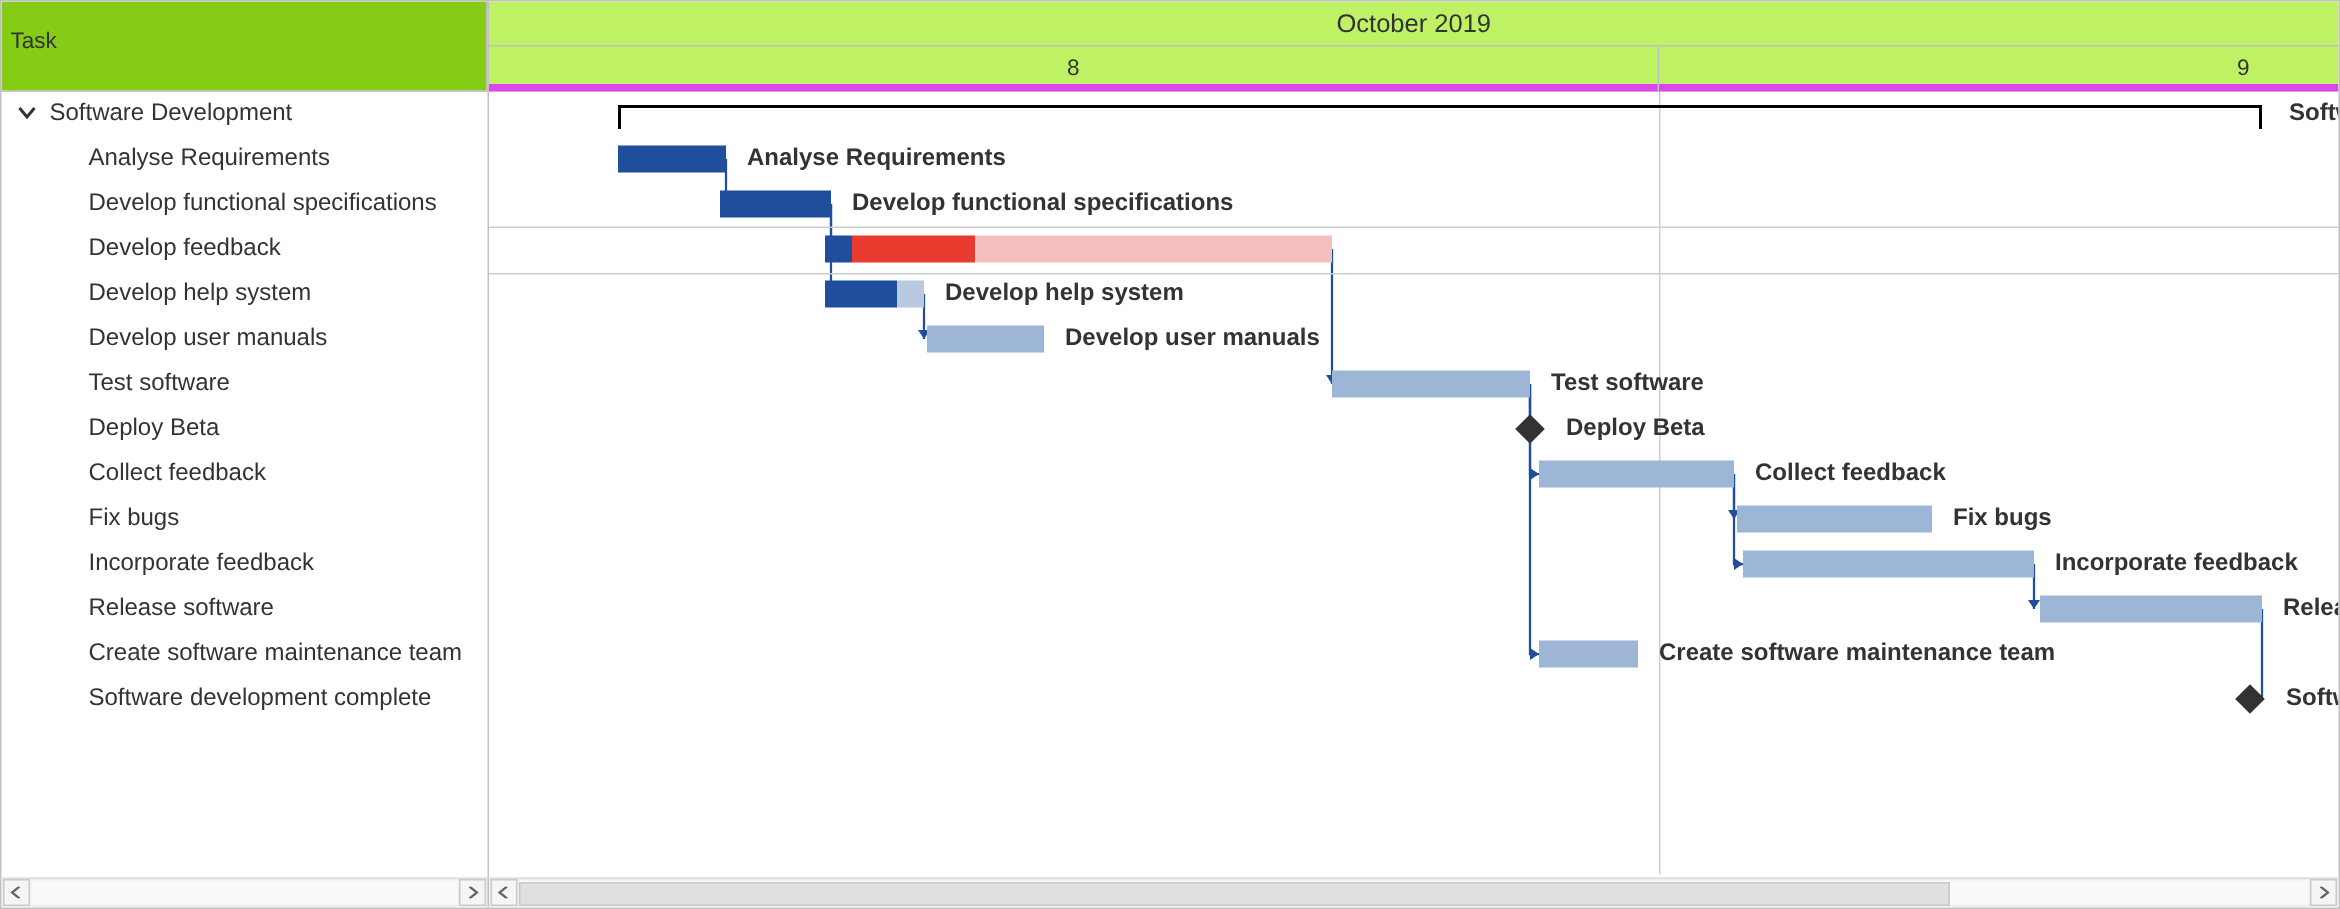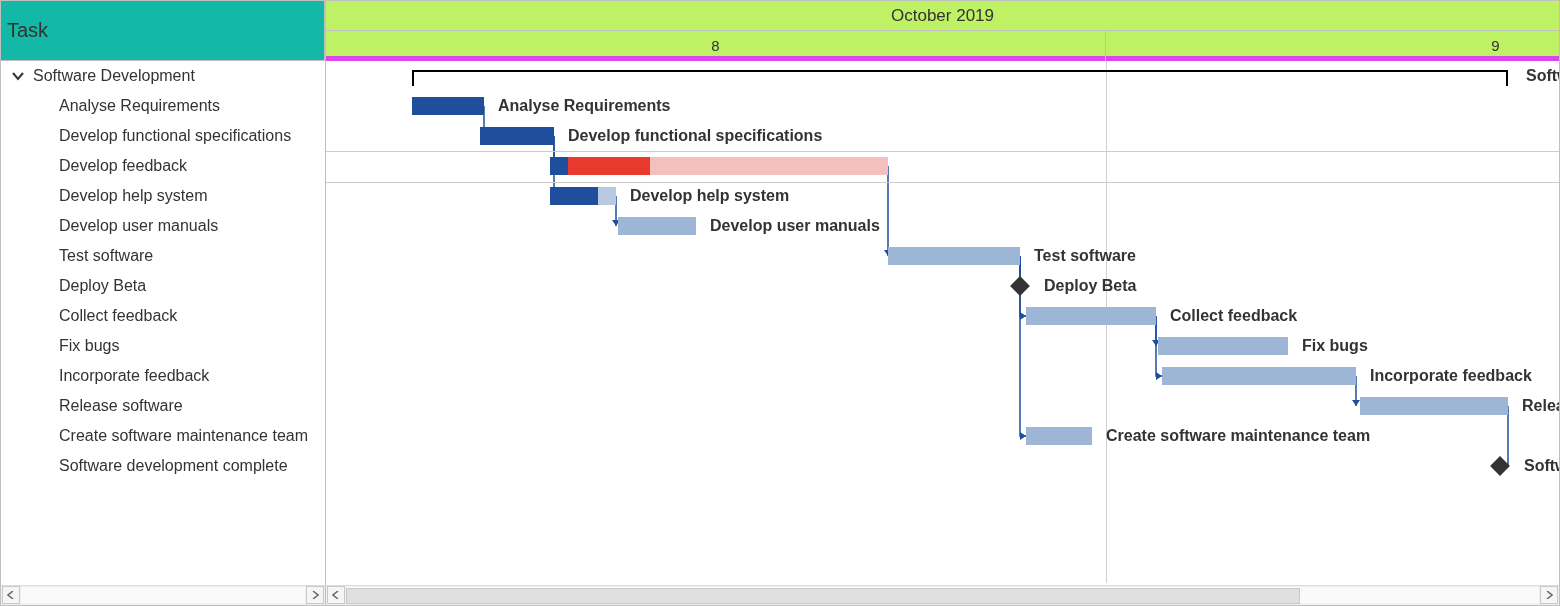--- a/index.html
+++ b/index.html
@@ -1,21 +1,21 @@
 <!DOCTYPE html>
 <html><head>
 <meta charset="utf-8">
 <style>
 html,body{margin:0;padding:0;font-family:"Segoe UI",Arial,sans-serif;font-size:15px;color:#222;background:#fff;}
 .gantt{width:1560px;height:606px;position:relative;border:1px solid #c0c0c0;box-sizing:border-box;overflow:hidden;}
 .col-left{position:absolute;left:0;top:0;width:324px;height:100%;box-sizing:border-box;}
 .col-right{position:absolute;left:324px;top:0;right:0;height:100%;box-sizing:border-box;border-left:1px solid #c0c0c0;}
 
 .header{height:60px;box-sizing:border-box;}
-.col-left .header{background:#14b8a6;border-bottom:1px solid #c0c0c0;padding:18px 6px 0 6px;font-size:20px;color:#333;border-right:1px solid #c0c0c0;}
+.col-left .header{background:#84cc16;border-bottom:1px solid #c0c0c0;padding:18px 6px 0 6px;font-size:15px;color:#333;border-right:1px solid #c0c0c0;}
 .col-right .header{background:#bef264;border-bottom:5px solid #d946ef;}
 .hdr-top{height:30px;box-sizing:border-box;border-bottom:1px solid #c0c0c0;text-align:center;line-height:30px;font-size:17px;color:#333;position:relative;}
 .hdr-bot{height:30px;position:relative;}
 .daycell{position:absolute;top:0;height:30px;line-height:30px;text-align:center;color:#333;box-sizing:border-box;border-right:1px solid #c0c0c0;}
 
 .tree{position:absolute;top:60px;left:0;right:0;}
 .tree-row{height:30px;line-height:30px;padding-left:10px;white-space:nowrap;font-size:16px;color:#333;}
 .tree-row.child{padding-left:58px;}
 .chev{display:inline-block;width:14px;height:14px;margin-right:8px;vertical-align:middle;position:relative;top:-1px;}
 .chev svg{display:block;}

